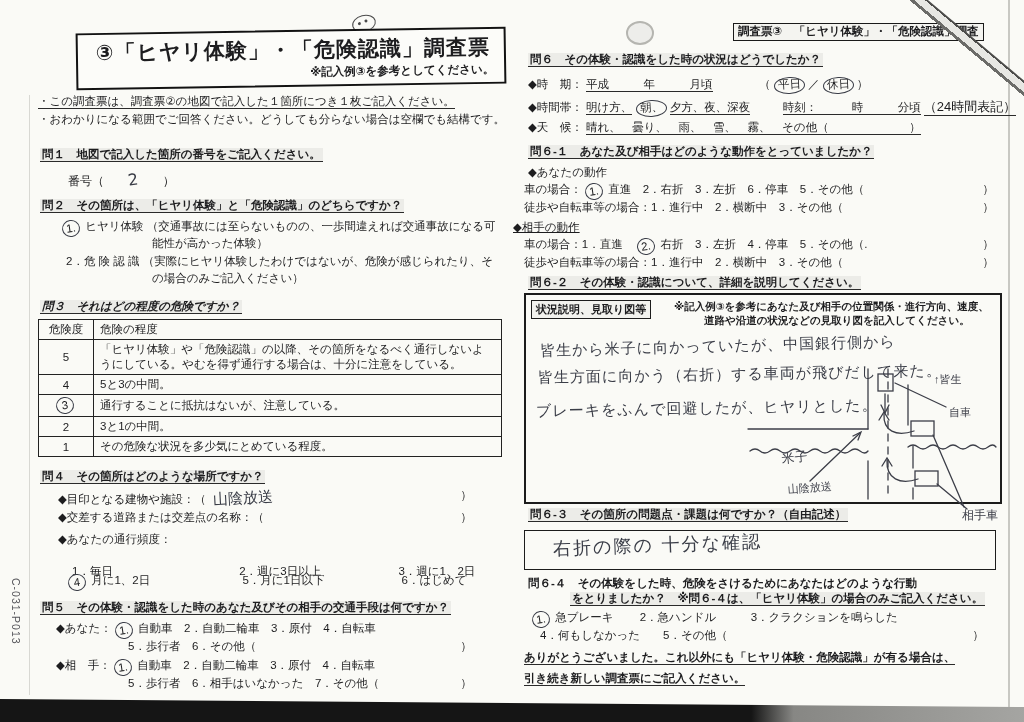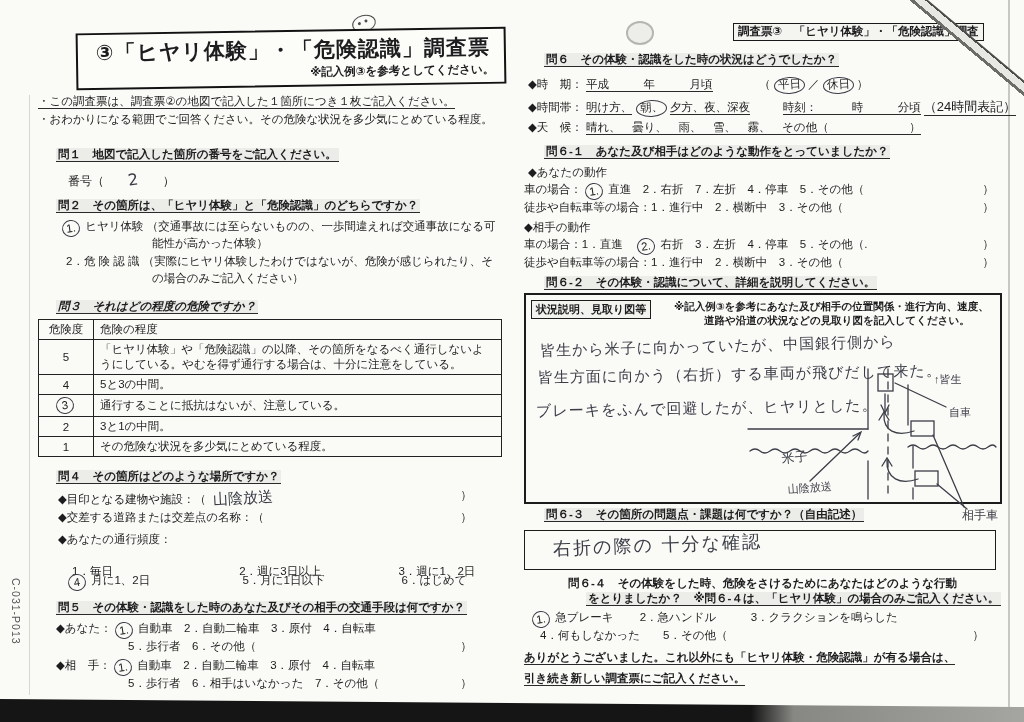--- a/index.html
+++ b/index.html
@@ -1,21 +1,21 @@
 <!DOCTYPE html>
 <html><head>
 <meta charset="utf-8">
 <style>
   html,body{margin:0;padding:0;}
   body{width:1024px;height:722px;position:relative;overflow:hidden;
        background:#fafaf6;font-family:"Liberation Sans","DejaVu Sans",sans-serif;
        color:#1d1d1f;}
   .abs{position:absolute;}
   .row{position:absolute;white-space:nowrap;font-size:11.5px;line-height:1.2;color:#1d1d1f;}
-  .h{font-weight:bold;background:#ecece8;border-bottom:1.3px solid #2a2a2a;padding:0 2px 1px 2px;margin-left:16px;}
+  .h{font-weight:bold;background:#ecece8;border-bottom:1.3px solid #2a2a2a;padding:0 2px 1px 2px;}
   .u{border-bottom:1.3px solid #2a2a2a;padding-bottom:1px;}
   .b{font-weight:bold;}
   
   .circ{display:inline-block;min-width:14px;height:15px;line-height:14px;text-align:center;
         border:1.6px solid #3a3d47;border-radius:50%;transform:rotate(-8deg);
         margin-right:2px;vertical-align:-2px;padding:0 1px;}
   
   .oval{display:inline-block;border:1.6px solid #3a3d47;border-radius:50%;
         padding:0 3px 1px 3px;transform:rotate(-3deg);}
   .hw{font-family:"DejaVu Sans",sans-serif;color:#3a3d47;}
@@ -67,21 +67,21 @@
   </div>
 <div class="pen"></div>
 <div class="side-code">C-031-P013</div>
 
 <div class="title-box">
   <div class="title-main">③「ヒヤリ体験」・「危険認識」調査票</div>
   <div class="title-note">※記入例③を参考としてください。</div>
 </div>
 
 <div class="row" style="left:38px;top:95px;"><span class="u">・この調査票は、調査票②の地図で記入した１箇所につき１枚ご記入ください。</span></div>
-<div class="row" style="left:38px;top:113px;">・おわかりになる範囲でご回答ください。その危険な状況を多少気にとめている程度。</div>
+<div class="row" style="left:38px;top:113px;">・おわかりになる範囲でご回答ください。どうしても分らない場合は空欄でも結構です。</div>
 
 <div class="row" style="left:40px;top:148px;"><span class="h">問１　地図で記入した箇所の番号をご記入ください。</span></div>
 <div class="row" style="left:68px;top:170px;font-size:12px;">
   <span>番号（</span>
   <span class="hw" style="display:inline-block;width:52px;text-align:center;font-size:16px;transform:rotate(-8deg);">2</span>
   <span>）</span>
 </div>
 
 <div class="row" style="left:40px;top:199px;"><span class="h">問２　その箇所は、「ヒヤリ体験」と「危険認識」のどちらですか？</span></div>
 <div class="row" style="left:62px;top:220px;">
@@ -194,28 +194,28 @@
 <div class="row" style="left:528px;top:121px;">
   <span>◆天　候：</span>
   <span class="u">晴れ、　曇り、　雨、　雪、　霧、　その他（　　　　　　　）</span>
 </div>
 
 <div class="row" style="left:528px;top:145px;"><span class="h">問６-１　あなた及び相手はどのような動作をとっていましたか？</span></div>
 <div class="row" style="left:528px;top:166px;">◆あなたの動作</div>
 <div class="row" style="left:524px;top:183px;width:470px;">
   <span>車の場合：</span>
   <span class="circ">1.</span>
-  <span>直進　2．右折　7．左折　4．停車　5．その他（</span>
+  <span>直進　2．右折　3．左折　6．停車　5．その他（</span>
   <span style="position:absolute;right:0;">）</span>
 </div>
 <div class="row" style="left:524px;top:201px;width:470px;">
   <span>徒歩や自転車等の場合：1．進行中　2．横断中　3．その他（</span>
   <span style="position:absolute;right:0;">）</span>
 </div>
-<div class="row" style="left:524px;top:221px;">◆相手の動作</div>
+<div class="row" style="left:513px;top:221px;text-decoration:underline;">◆相手の動作</div>
 <div class="row" style="left:524px;top:238px;width:470px;">
   <span>車の場合：1．直進　</span>
   <span class="circ">2.</span>
   <span>右折　3．左折　4．停車　5．その他（.</span>
   <span style="position:absolute;right:0;">）</span>
 </div>
 <div class="row" style="left:524px;top:256px;width:470px;">
   <span>徒歩や自転車等の場合：1．進行中　2．横断中　3．その他（</span>
   <span style="position:absolute;right:0;">）</span>
 </div>
@@ -270,21 +270,21 @@
       <text x="34" y="96" font-size="13" transform="rotate(-6 34 96)">米子</text>
     </g>
   </svg>
 </div>
 
 <div class="row" style="left:528px;top:508px;"><span class="h">問６-３　その箇所の問題点・課題は何ですか？（自由記述）</span></div>
 <div class="ansbox">
   <div class="hw abs" style="left:28px;top:2px;font-size:18px;letter-spacing:2px;transform:rotate(-2deg);white-space:nowrap;">右折の際の 十分な確認</div>
 </div>
 
-<div class="row" style="left:528px;top:577px;margin-left:40px;"><span class="b">問６-４　その体験をした時、危険をさけるためにあなたはどのような行動</span></div>
+<div class="row" style="left:528px;top:577px;"><span class="b">問６-４　その体験をした時、危険をさけるためにあなたはどのような行動</span></div>
 <div class="row" style="left:570px;top:592px;"><span class="h">をとりましたか？　※問６-４は、「ヒヤリ体験」の場合のみご記入ください。</span></div>
 <div class="row" style="left:532px;top:611px;">
   <span class="circ">1.</span>
   <span>急ブレーキ</span>
   <span>　　2．急ハンドル　　　3．クラクションを鳴らした</span>
 </div>
 <div class="row" style="left:540px;top:629px;width:444px;">
   <span>4．何もしなかった　　5．その他（</span>
   <span style="position:absolute;right:0;">）</span>
 </div>

